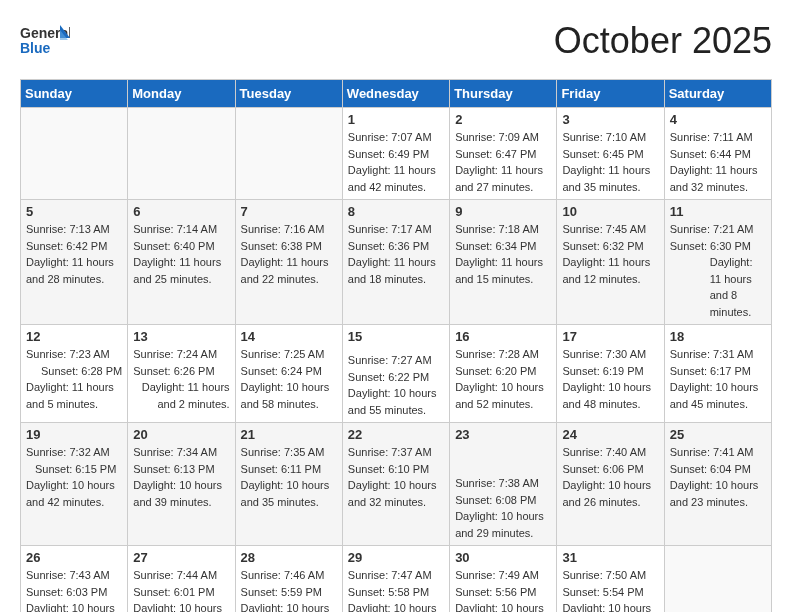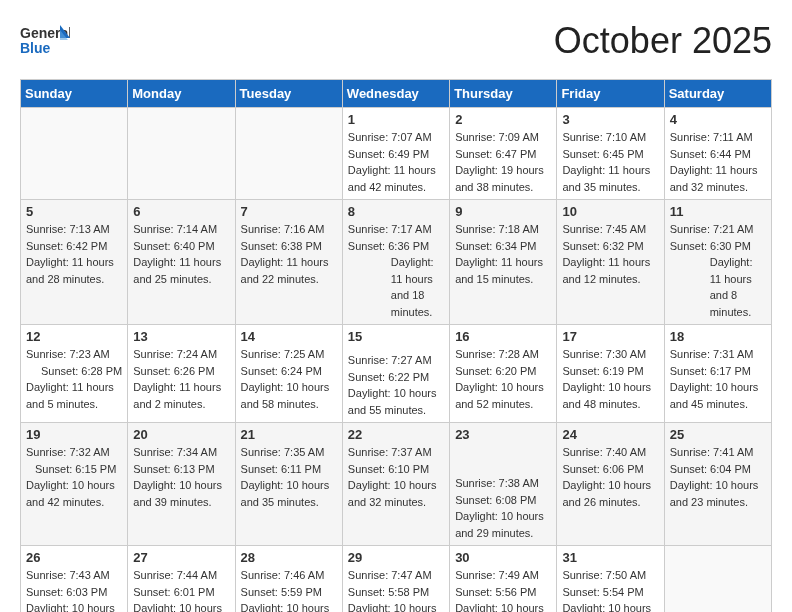--- a/index.html
+++ b/index.html
@@ -114,21 +114,21 @@
             <span style="display: block;">Sunrise: 7:07 AM</span>
             <span style="display: block;">Sunset: 6:49 PM</span>
             <span style="display: block;">Daylight: 11 hours and 42 minutes.</span>
           </div>
         </td>
         <td>
           <span class="day-number">2</span>
           <div class="day-info">
             <span style="display: block;">Sunrise: 7:09 AM</span>
             <span style="display: block;">Sunset: 6:47 PM</span>
-            <span style="display: block;">Daylight: 19 hours and 38 minutes.</span>
+            <span style="display: block;">Daylight: 11 hours and 27 minutes.</span>
           </div>
         </td>
         <td>
           <span class="day-number">3</span>
           <div class="day-info">
             <span style="display: block;">Sunrise: 7:10 AM</span>
             <span style="display: block;">Sunset: 6:45 PM</span>
             <span style="display: block;">Daylight: 11 hours and 35 minutes.</span>
           </div>
         </td>
@@ -164,21 +164,21 @@
             <span style="display: block;">Sunrise: 7:16 AM</span>
             <span style="display: block;">Sunset: 6:38 PM</span>
             <span style="display: block;">Daylight: 11 hours and 22 minutes.</span>
           </div>
         </td>
         <td>
           <span class="day-number">8</span>
           <div class="day-info">
             <span style="display: block;">Sunrise: 7:17 AM</span>
             <span style="display: block;">Sunset: 6:36 PM</span>
-            <span style="display: block; margin-left: 43px;">Daylight: 11 hours and 18 minutes.</span>
+            <span style="display: block;">Daylight: 11 hours and 18 minutes.</span>
           </div>
         </td>
         <td>
           <span class="day-number">9</span>
           <div class="day-info">
             <span style="display: block;">Sunrise: 7:18 AM</span>
             <span style="display: block;">Sunset: 6:34 PM</span>
             <span style="display: block;">Daylight: 11 hours and 15 minutes.</span>
           </div>
         </td>
@@ -206,21 +206,21 @@
             <span style="display: block;">Sunrise: 7:23 AM</span>
             <span style="display: block; text-align: right;">Sunset: 6:28 PM</span>
             <span style="display: block;">Daylight: 11 hours and 5 minutes.</span>
           </div>
         </td>
         <td>
           <span class="day-number">13</span>
           <div class="day-info">
             <span style="display: block;">Sunrise: 7:24 AM</span>
             <span style="display: block;">Sunset: 6:26 PM</span>
-            <span style="display: block;">Daylight: 11 hours and 2 minutes.</span>
+            <span style="display: block; text-align: right;">Daylight: 11 hours and 2 minutes.</span>
           </div>
         </td>
         <td>
           <span class="day-number">14</span>
           <div class="day-info">
             <span style="display: block;">Sunrise: 7:25 AM</span>
             <span style="display: block;">Sunset: 6:24 PM</span>
             <span style="display: block;">Daylight: 10 hours and 58 minutes.</span>
           </div>
         </td>

